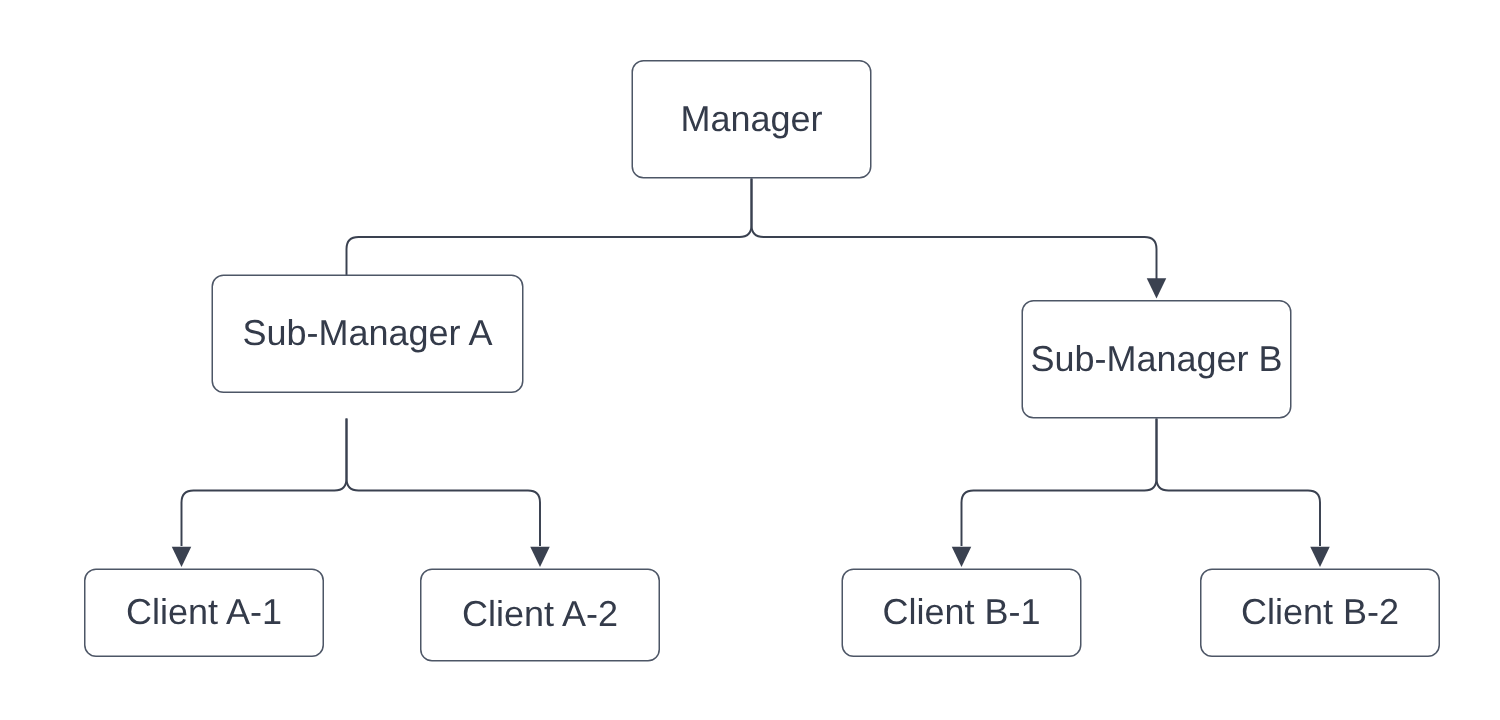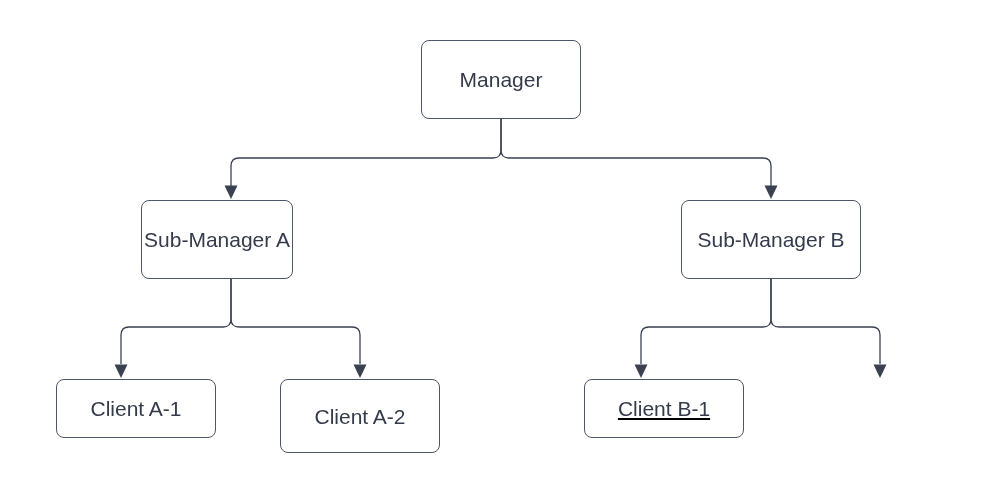--- a/index.html
+++ b/index.html
@@ -43,21 +43,21 @@
     background: var(--node-fill);
     border: 1px solid var(--node-border);
     border-radius: 8px;
     display: flex;
     align-items: center;
     justify-content: center;
     cursor: default;
   }
   .node-label {
     color: var(--text);
-    font-size: 21px;
+    font-size: 24px;
     line-height: 1;
     white-space: nowrap;
   }
 </style>
 </head>
 <body>
 
 <div class="canvas">
 
   <svg class="edges-layer" width="1000" height="480" viewBox="0 0 1000 480" xmlns="http://www.w3.org/2000/svg">
@@ -78,34 +78,37 @@
     <polygon class="arrowhead" points="641,378 634.5,364.5 647.5,364.5"></polygon>
 
     <path class="edge" d="M771 279 V319 Q771 327 779 327 H872 Q880 327 880 335 V364"></path>
     <polygon class="arrowhead" points="880,378 873.5,364.5 886.5,364.5"></polygon>
   </svg>
 
   <div class="node" style="left:421px; top:40px; width:160px; height:79px;">
     <span class="node-label">Manager</span>
   </div>
 
-  <div class="node" style="left:141px; top:200px; width:152px; height:79px;">
+  <div class="node" style="left:141px; top:183px; width:208px; height:79px;">
     <span class="node-label">Sub-Manager A</span>
   </div>
 
   <div class="node" style="left:681px; top:200px; width:180px; height:79px;justify-content:center;">
     <span class="node-label">Sub-Manager B</span>
   </div>
 
   <div class="node" style="left:56px; top:379px; width:160px; height:59px;">
     <span class="node-label">Client A-1</span>
   </div>
 
-  <div class="node" style="left:280px; top:379px; width:160px; height:74px;">
+  <div class="node" style="left:280px; top:379px; width:160px; height:62px;">
     <span class="node-label">Client A-2</span>
   </div>
 
-  <div class="node" style="left:584px; top:379px; width:160px; height:59px;text-decoration:underline;">
+  <div class="node" style="left:561px; top:379px; width:160px; height:59px;">
     <span class="node-label">Client B-1</span>
   </div>
 
+  <div class="node" style="left:800px; top:379px; width:160px; height:59px;">
+    <span class="node-label">Client B-2</span>
+  </div>
 
 </div>
 
 </body></html>

